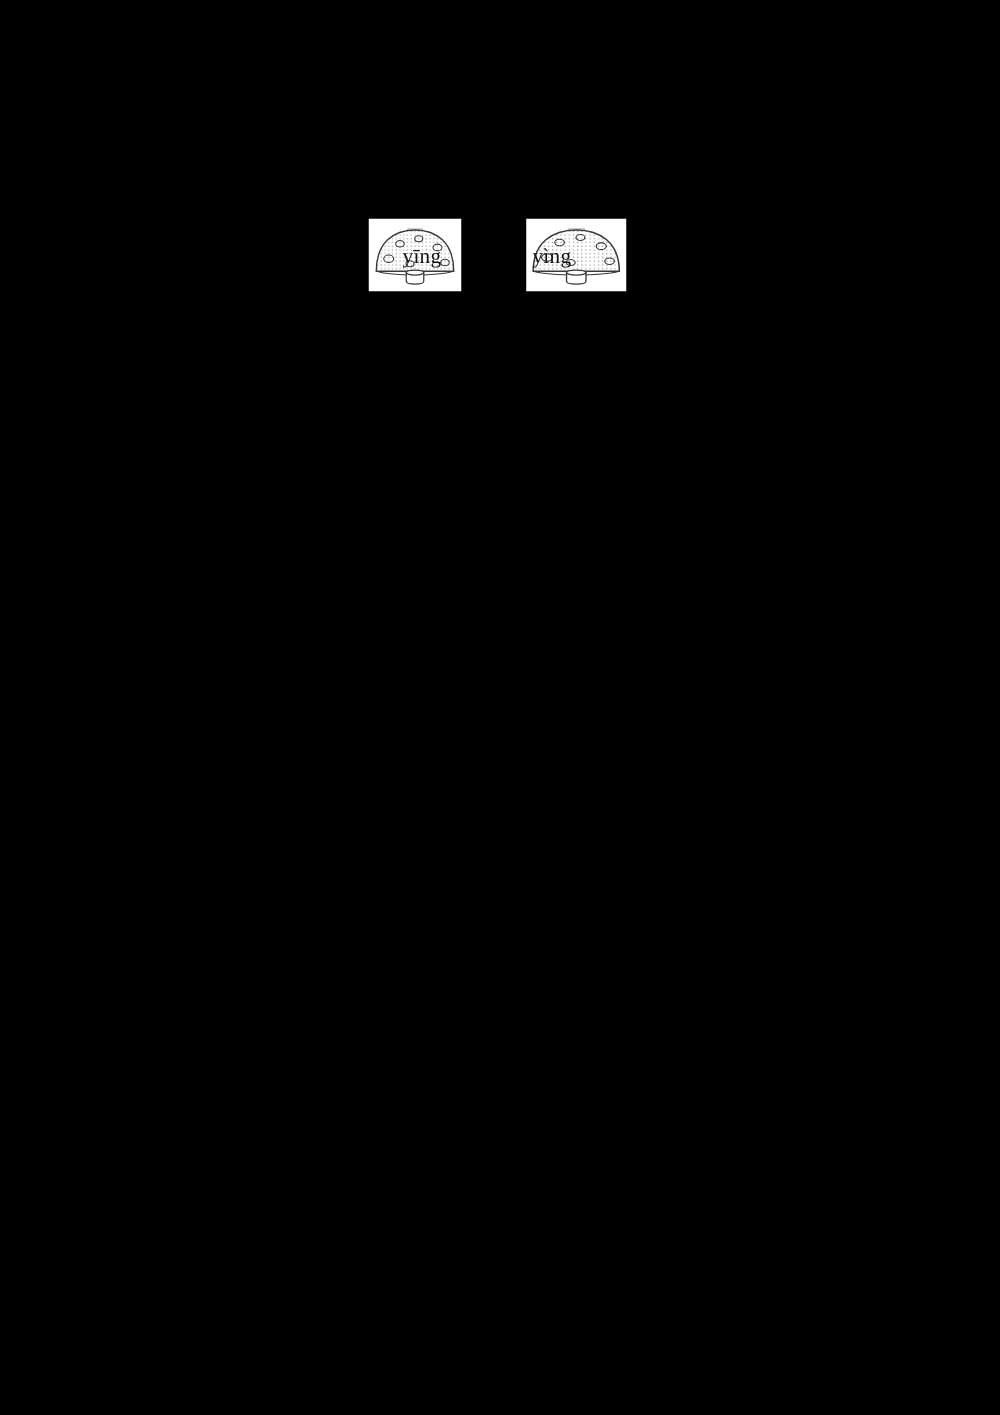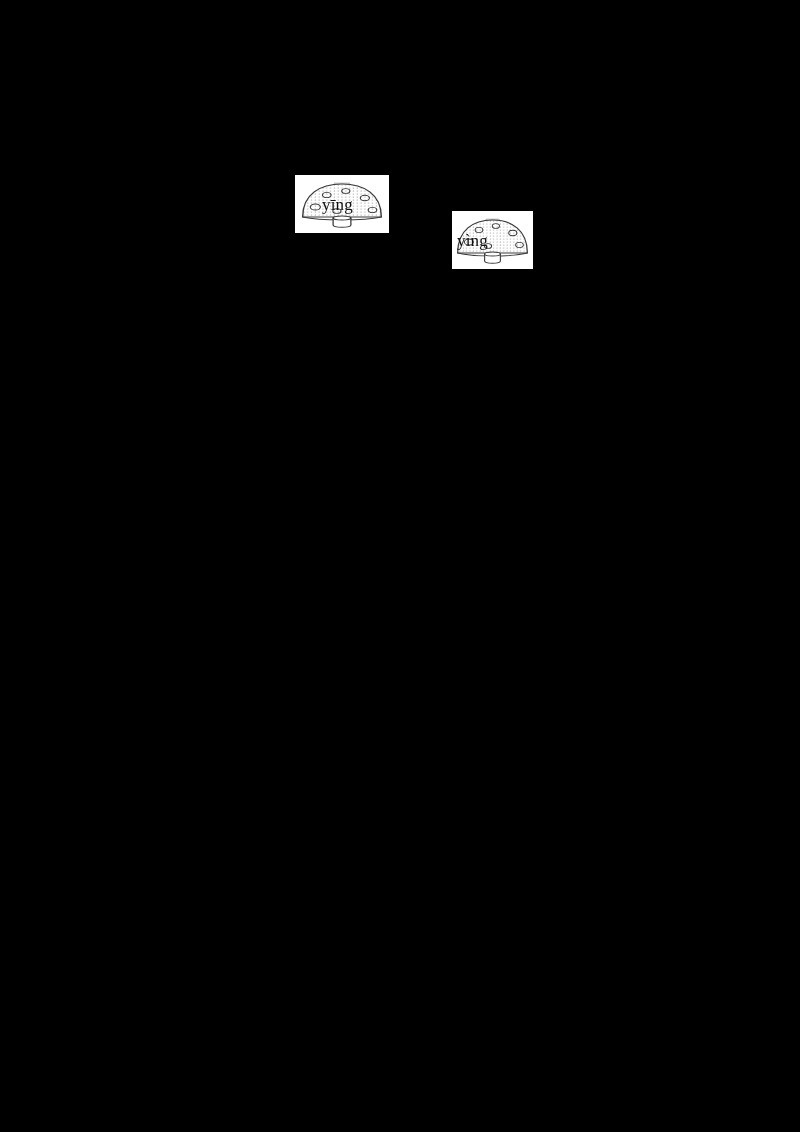--- a/index.html
+++ b/index.html
@@ -22,21 +22,20 @@
     width: 800px;
     height: 1132px;
     background: #000000;
   }
 
   
   .mushroom-card {
     position: absolute;
     background: #ffffff;
     overflow: hidden;
-    padding-left: 20px;
   }
 
   .mushroom-card .art {
     position: absolute;
     left: 0;
     top: 0;
     width: 100%;
     height: 100%;
   }
 
@@ -57,25 +56,24 @@
     width: 74px;
     height: 58px;
   }
   #card-1 .pinyin {
     left: 27px;
     top: 21px;
   }
 
   
   #card-2 {
-    left: 452px;
+    left: 421px;
     top: 175px;
-    width: 61px;
+    width: 80px;
     height: 58px;
-    margin-top: 36px;
   }
   #card-2 .pinyin {
     left: 5px;
     top: 21px;
   }
 </style>
 </head>
 <body>
 
 <div class="page">

